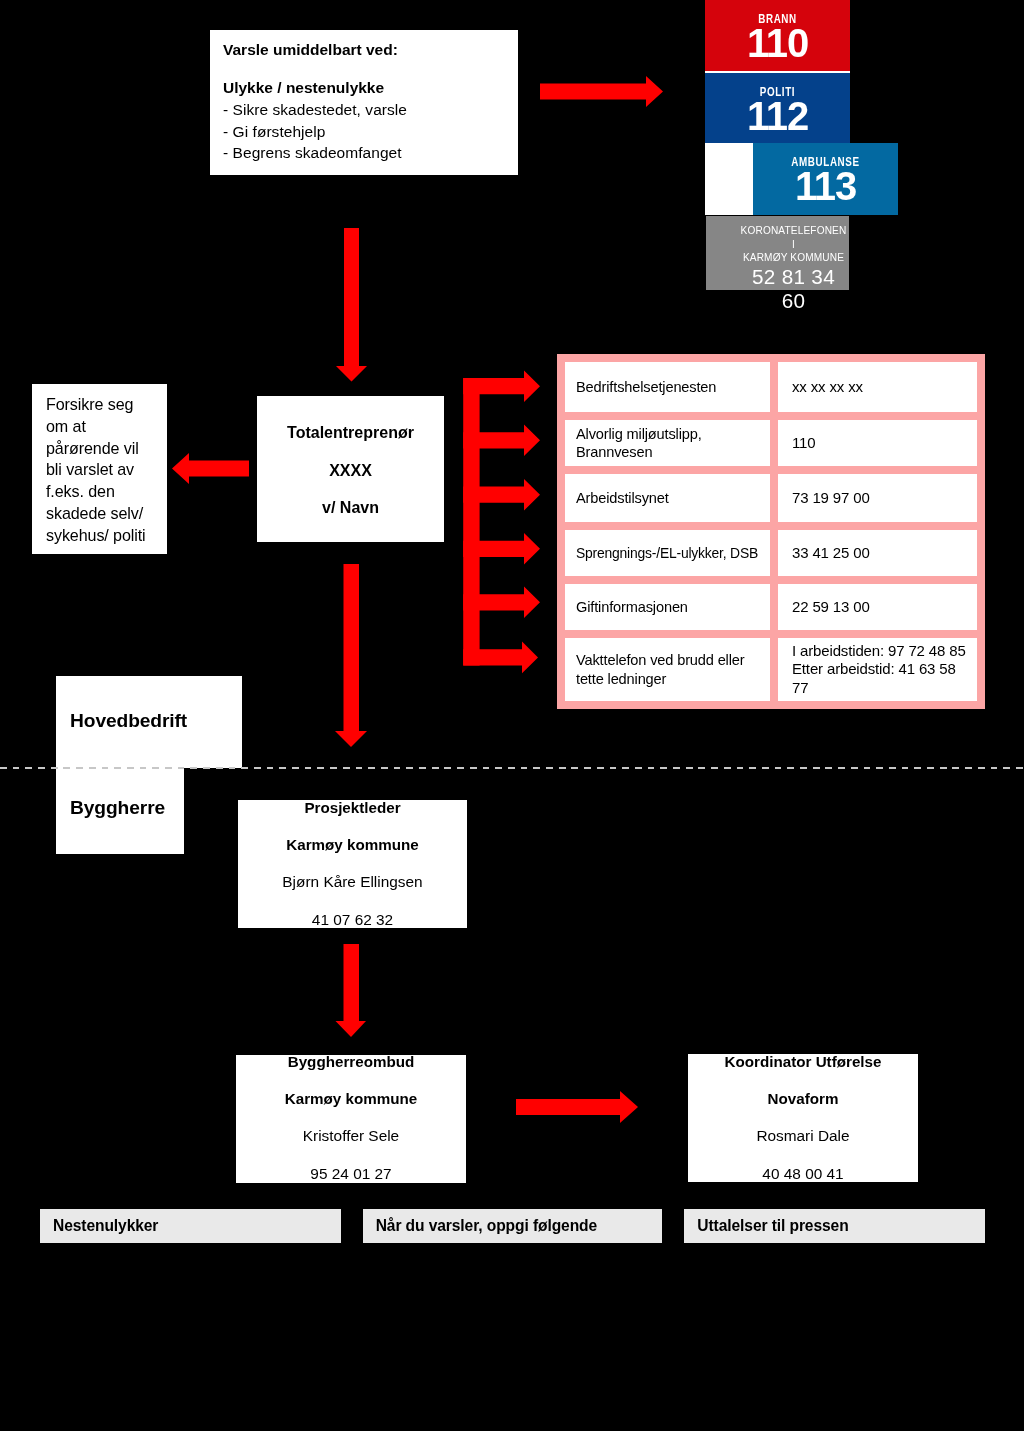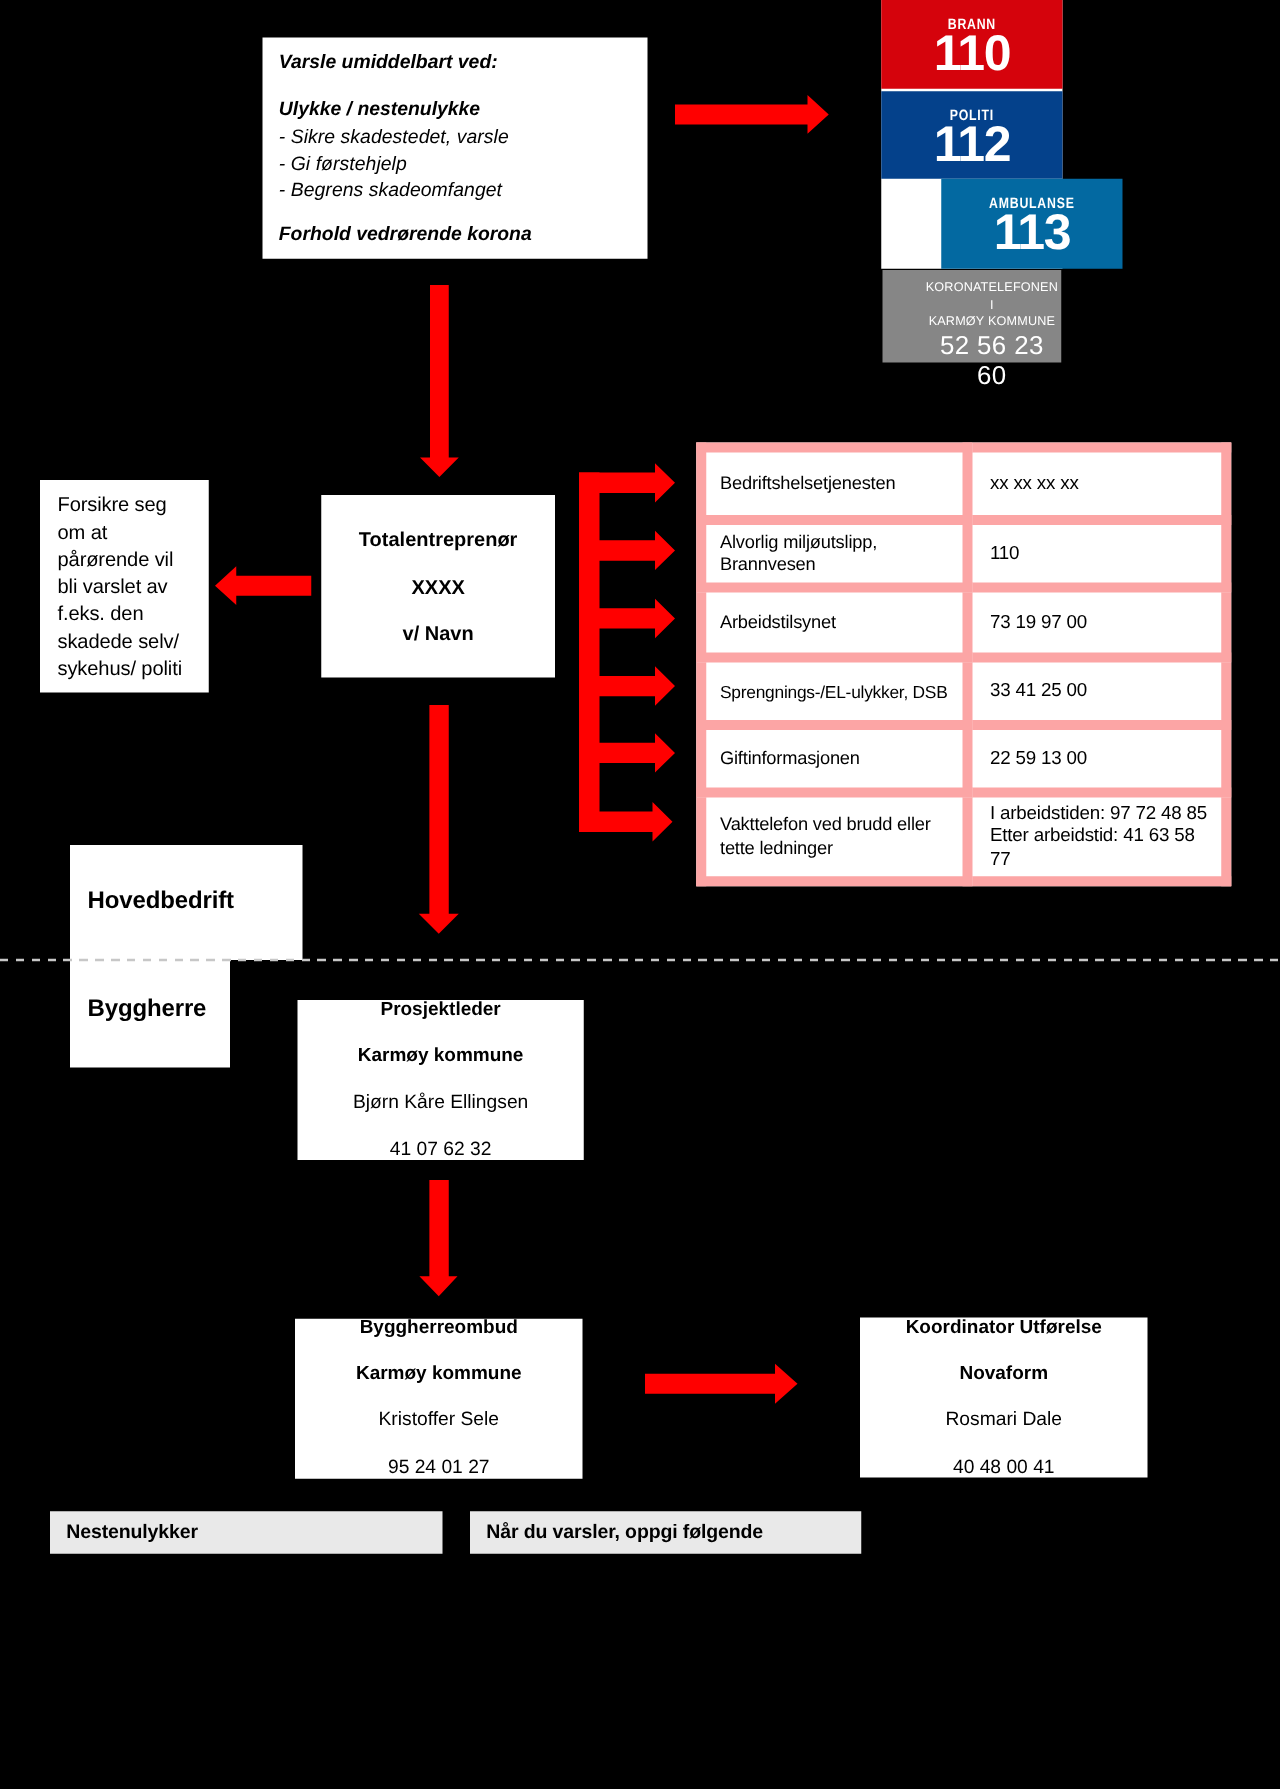--- a/index.html
+++ b/index.html
@@ -2,21 +2,21 @@
 <html><head>
 <meta charset="utf-8">
 <style>
   html,body{margin:0;padding:0;background:#000;}
   body{width:1024px;height:1431px;position:relative;overflow:hidden;
        font-family:"Liberation Sans",sans-serif;color:#000;}
   .stage{position:absolute;left:0;top:0;width:1024px;height:1431px;}
   .wbox{position:absolute;background:#fff;box-sizing:border-box;}
 
   
-  #alert-box{left:210px;top:30px;width:308px;height:177px;padding:9px 0 0 13px;font-style:italic;}
+  #alert-box{left:210px;top:30px;width:308px;height:145px;padding:9px 0 0 13px;}
   #alert-box .t{font-weight:bold;font-size:15.5px;line-height:21.7px;letter-spacing:0px;}
   #alert-box .b{font-size:15.5px;line-height:21.7px;letter-spacing:0.05px;}
   #alert-box .gap1{height:16.5px;}
   #alert-box .gap2{height:13px;}
 
   
   #emerg{position:absolute;left:705px;top:0px;width:145px;background:#fff;}
   .ecard{position:relative;width:145px;box-sizing:border-box;text-align:center;color:#fff;overflow:hidden;}
   .ecard .lab{font-weight:bold;font-size:12px;letter-spacing:0.75px;line-height:10px;transform:scaleX(0.82);}
   .ecard .num{font-weight:bold;font-size:40px;line-height:39px;letter-spacing:-1.2px;}
@@ -105,21 +105,21 @@
       <div class="num">112</div>
     </div>
     <div class="ecard" id="card-ambulanse">
       <div class="lab">AMBULANSE</div>
       <div class="num">113</div>
     </div>
   </div>
   <div id="korona">
     <div class="kl">KORONATELEFONEN I</div>
     <div class="kl">KARMØY KOMMUNE</div>
-    <div class="kn">52 56 23 60</div>
+    <div class="kn">52 81 34 60</div>
   </div>
 
   <div class="wbox" id="relatives">
     <div class="l">Forsikre seg</div>
     <div class="l">om at</div>
     <div class="l">pårørende vil</div>
     <div class="l">bli varslet av</div>
     <div class="l">f.eks. den</div>
     <div class="l">skadede selv/</div>
     <div class="l">sykehus/ politi</div>
@@ -190,20 +190,21 @@
     <div class="r">Koordinator Utførelse</div>
     <div class="o">Novaform</div>
     <div class="n">Rosmari Dale</div>
     <div class="p">40 48 00 41</div>
    </div>
   </div>
 
   <div id="bbar">
       <div class="seg" style="width: 314px; margin-right: 2px;">Nestenulykker</div>
       <div class="seg" style="width: 313px; margin-right: 2px;">Når du varsler, oppgi følgende</div>
+      <div class="seg" style="width: 314px;">Uttalelser til pressen</div>
     </div>
 
   <svg id="arrows" width="1024" height="1431" viewBox="0 0 1024 1431" style="position:absolute;left:0;top:0;pointer-events:none;">
     <g fill="#FF0000">
       <path d="M540 83.5 L646 83.5 L646 76 L663 91.5 L646 107 L646 99.5 L540 99.5 Z"></path>
       <path d="M344 228 L359 228 L359 366 L367 366 L351.5 381.5 L336 366 L344 366 Z"></path>
       <path d="M249 460.5 L189 460.5 L189 453 L172 468.5 L189 484 L189 476.5 L249 476.5 Z"></path>
       <path d="M343.5 564 L359 564 L359 731 L367 731 L351 747 L335 731 L343.5 731 Z"></path>
       <path d="M343.5 944 L359 944 L359 1021 L366 1021 L351 1037 L335.5 1021 L343.5 1021 Z"></path>
       <path d="M516 1099 L620 1099 L620 1091 L638 1107 L620 1123 L620 1115 L516 1115 Z"></path>

